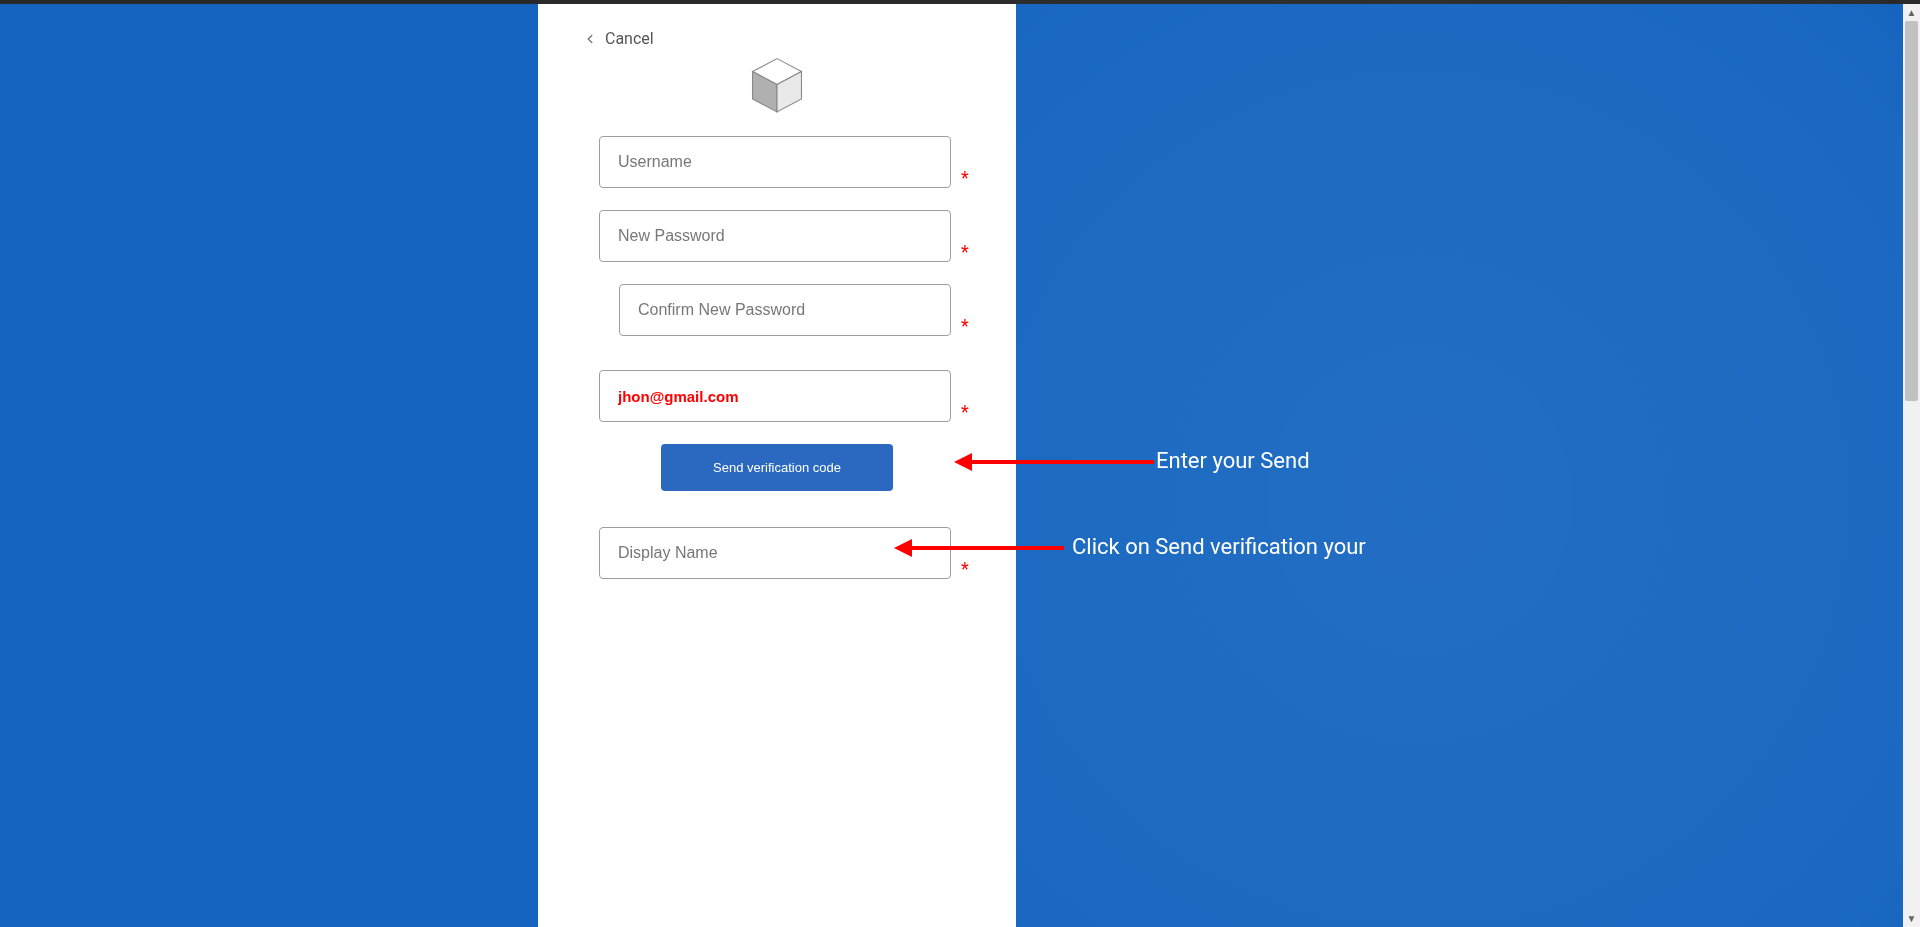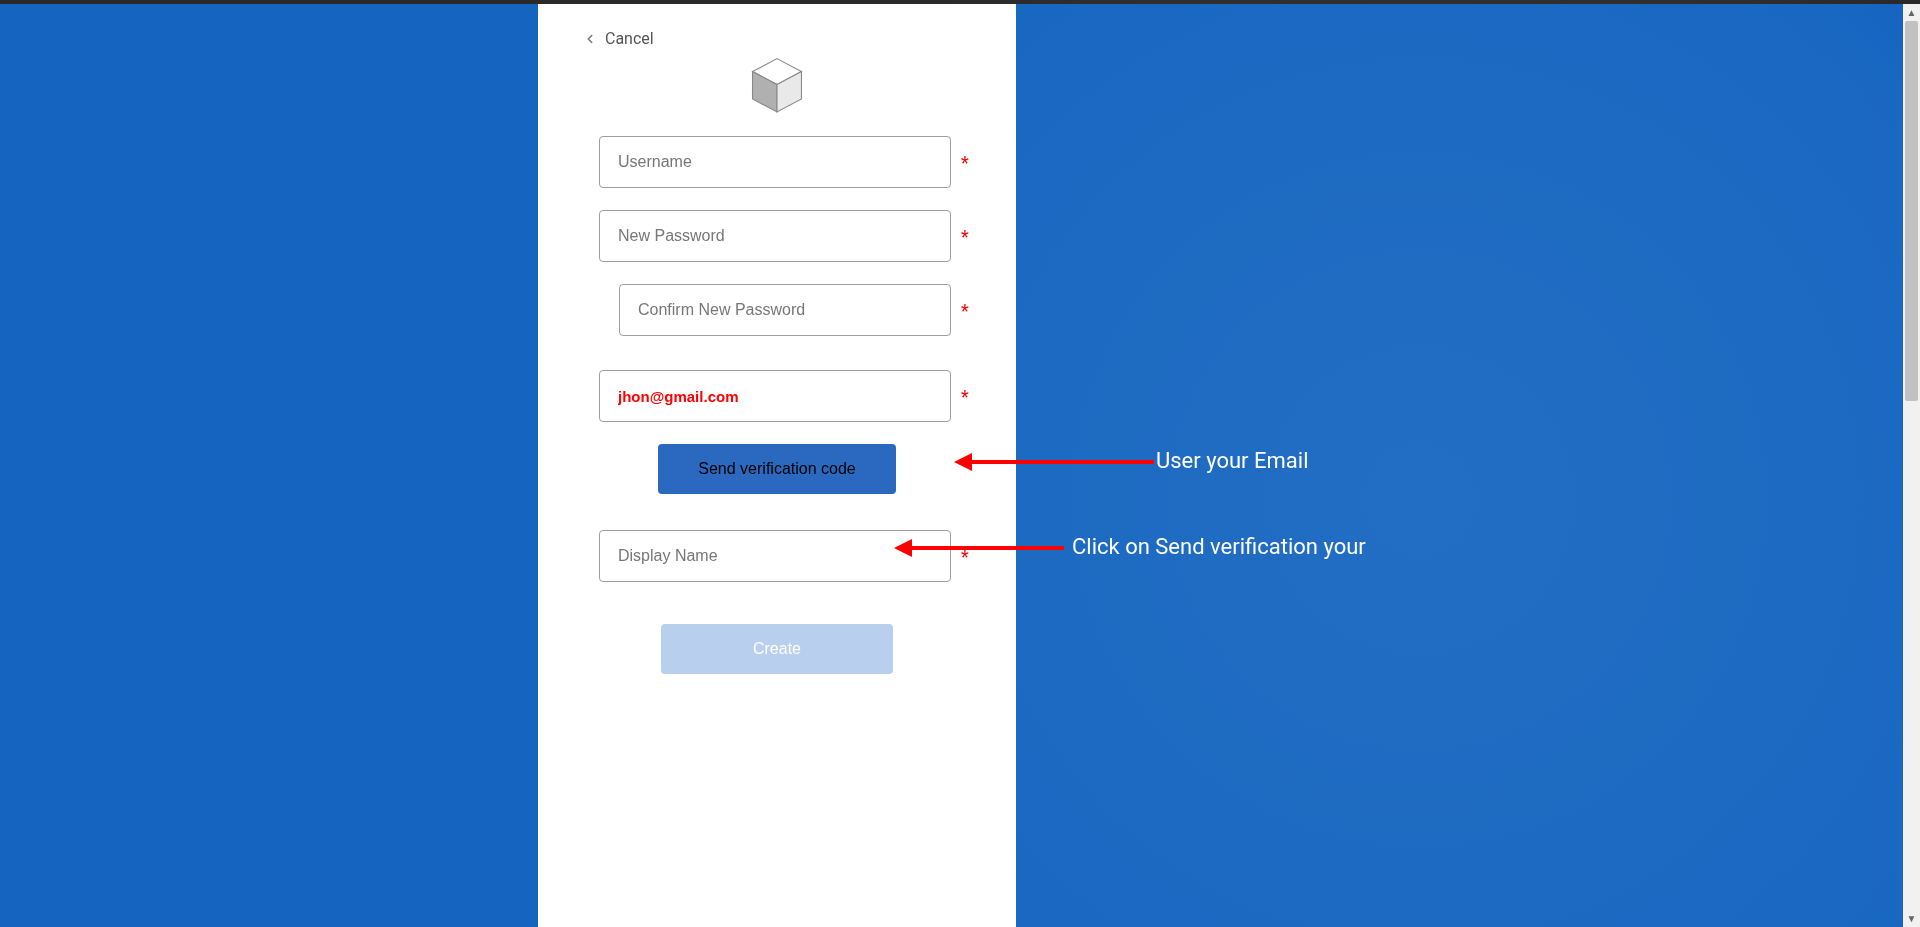--- a/index.html
+++ b/index.html
@@ -85,21 +85,21 @@
     }
     .title {
       text-align: center;
       font-size: 36px;
       font-weight: 600;
       color: #2a2a2a;
       margin-bottom: 40px;
     }
     .field-row {
       display: flex;
-      align-items: center;
+      align-items: flex-end;
       gap: 10px;
       margin-bottom: 22px;
       padding-left: 16px;
     }
     .field-row.gap-large { margin-bottom: 34px; margin-left: 20px; }
     .input {
       flex: 1;
       height: 52px;
       border: 1px solid #9e9e9e;
       border-radius: 4px;
@@ -120,25 +120,25 @@
       font-size: 18px;
       width: 10px;
     }
     .btn-row {
       display: flex;
       justify-content: center;
       margin: 18px 0 36px 0;
     }
     .btn-primary {
       background: #2a69bf;
-      color: #000000;
+      color: #ffffff;
       border: none;
       border-radius: 4px;
       padding: 16px 40px;
-      font-size: 16px;
+      font-size: 13px;
       cursor: pointer;
       min-width: 232px;
     }
     .btn-create-row {
       display: flex;
       justify-content: center;
       margin-top: 42px;
     }
     .btn-create {
       background: #b9cfee;
@@ -211,30 +211,27 @@
 
   <div class="btn-row">
     <button class="btn-primary">Send verification code</button>
   </div>
 
   <div class="field-row">
     <input class="input" type="text" placeholder="Display Name" style="">
     <span class="asterisk">*</span>
   </div>
 
-  <div class="btn-create-row">
-    <button class="btn-create" disabled="">Create</button>
-  </div>
 </div>
 
 <svg class="arrow-svg" style="left:954px; top:448px;" width="200" height="28">
   <line x1="200" y1="14" x2="14" y2="14" stroke="#ff0000" stroke-width="4"></line>
   <polygon points="0,14 18,5 18,23" fill="#ff0000"></polygon>
 </svg>
-<div class="annotation" style="left:1156px; top:448px;">User your Email</div>
+<div class="annotation" style="left:1156px; top:448px;">Enter your Send</div>
 
 <svg class="arrow-svg" style="left:894px; top:534px;" width="170" height="28">
   <line x1="170" y1="14" x2="14" y2="14" stroke="#ff0000" stroke-width="4"></line>
   <polygon points="0,14 18,5 18,23" fill="#ff0000"></polygon>
 </svg>
 <div class="annotation" style="left:1072px; top:534px;">Click on Send verification your</div>
 
 <div class="scrollbar">
   <div class="arrow">▲</div>
   <div class="track">

